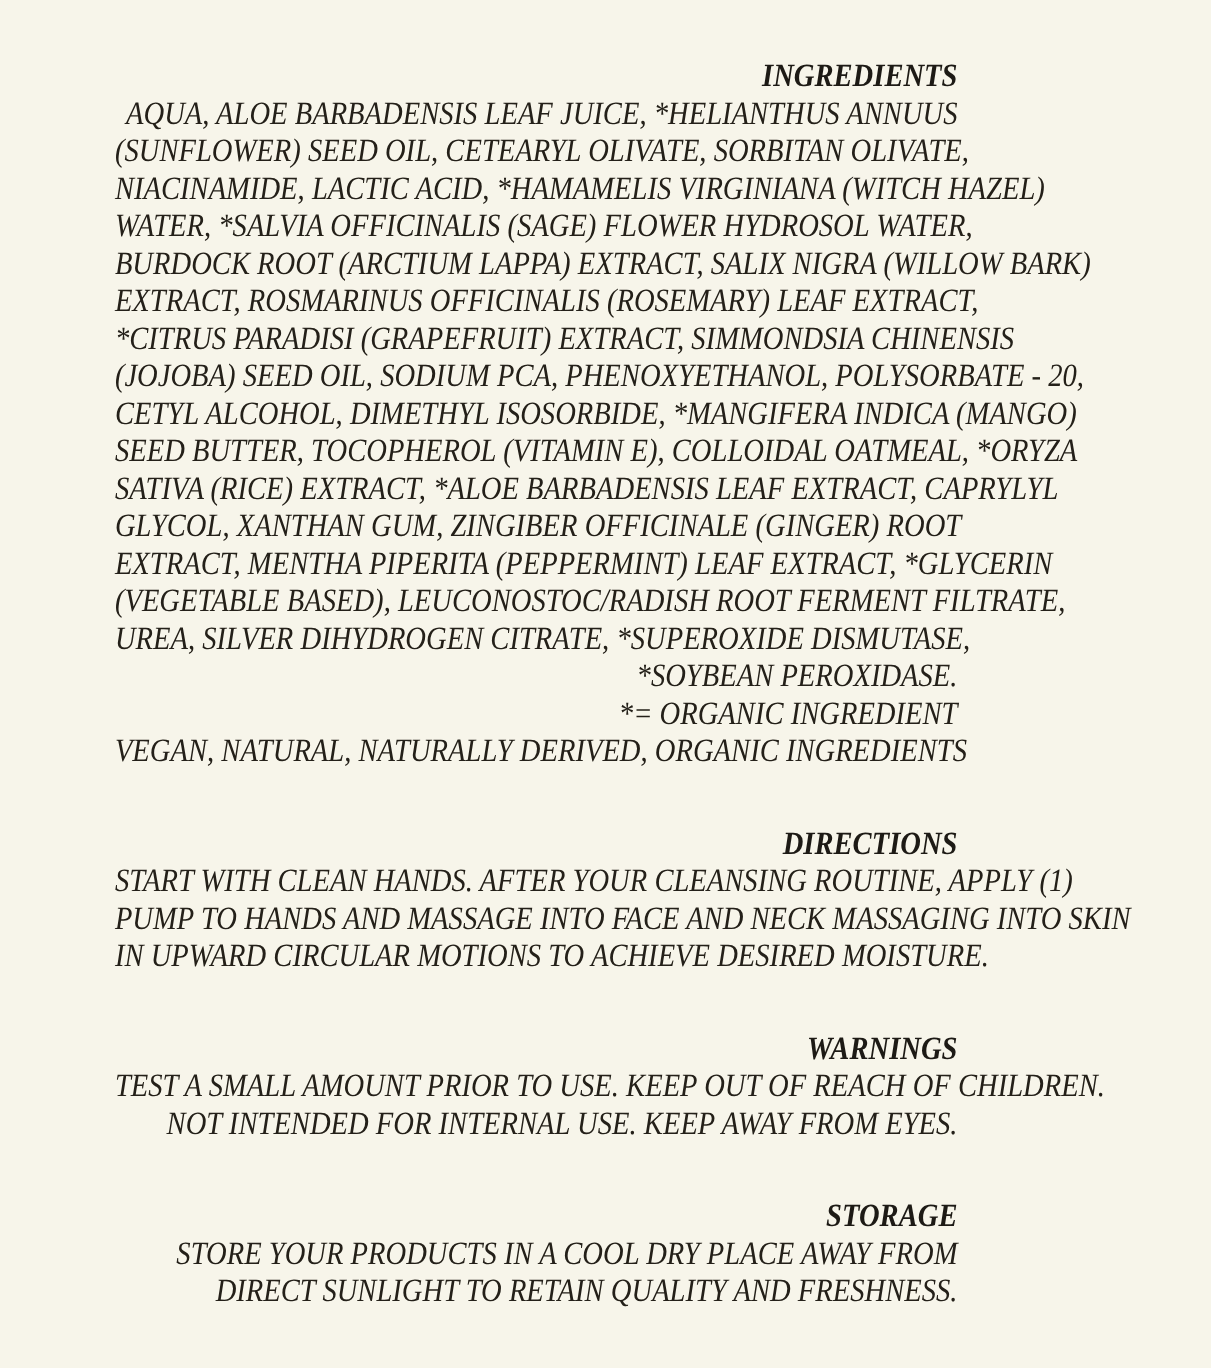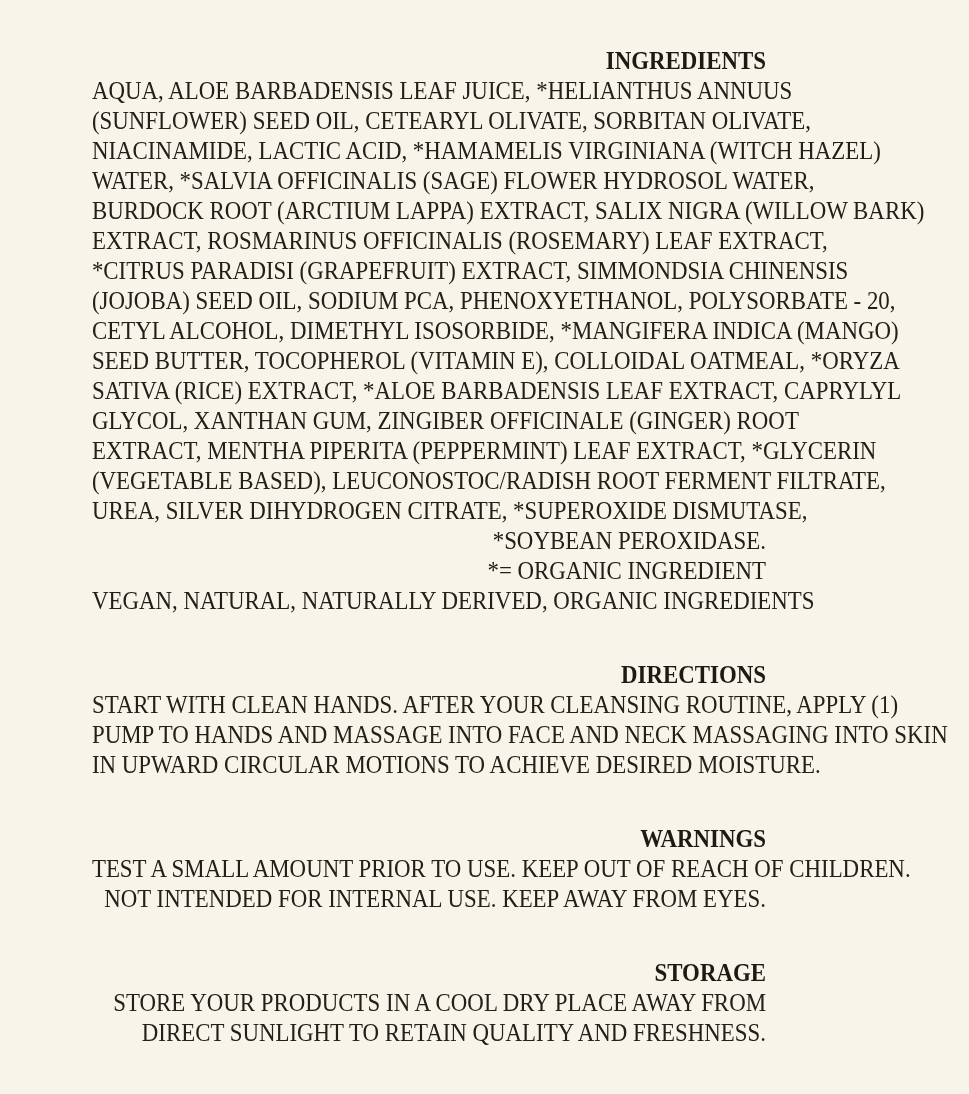--- a/index.html
+++ b/index.html
@@ -12,20 +12,21 @@
     background: #f7f5ea;
     color: #242019;
     font-family: "Liberation Serif", serif;
     overflow: hidden;
   }
   .label-page {
     box-sizing: border-box;
     width: 804px;
     height: 1094px;
     padding: 46px 38px 0 0;
+    font-style: italic;
   }
   .label-content {
     text-align: right;
     transform: scaleX(0.88);
     transform-origin: top right;
   }
   .label-section {
     margin: 0;
   }
   .label-section + .label-section {

